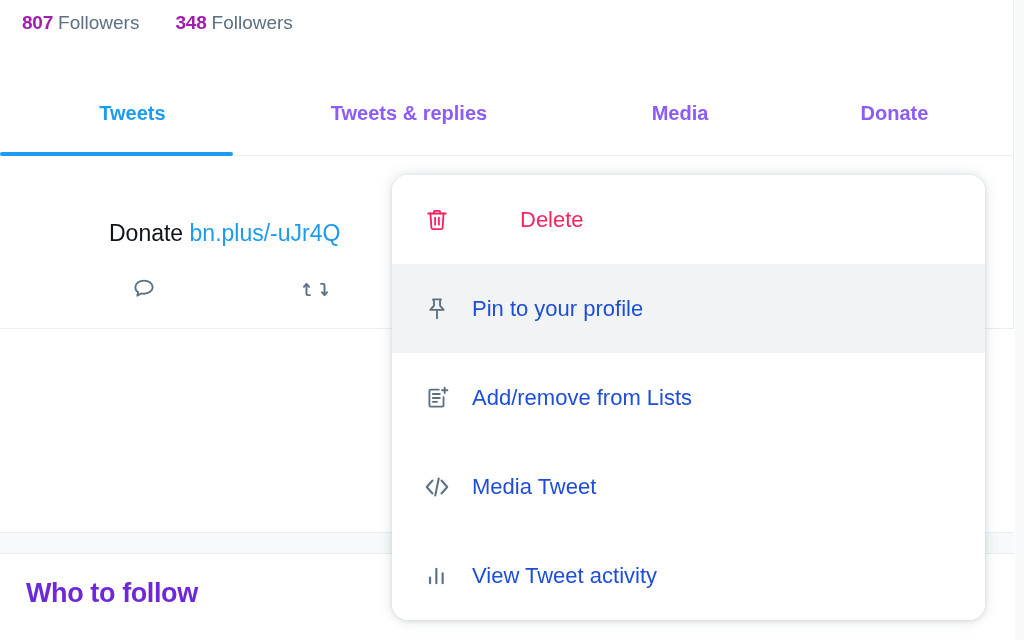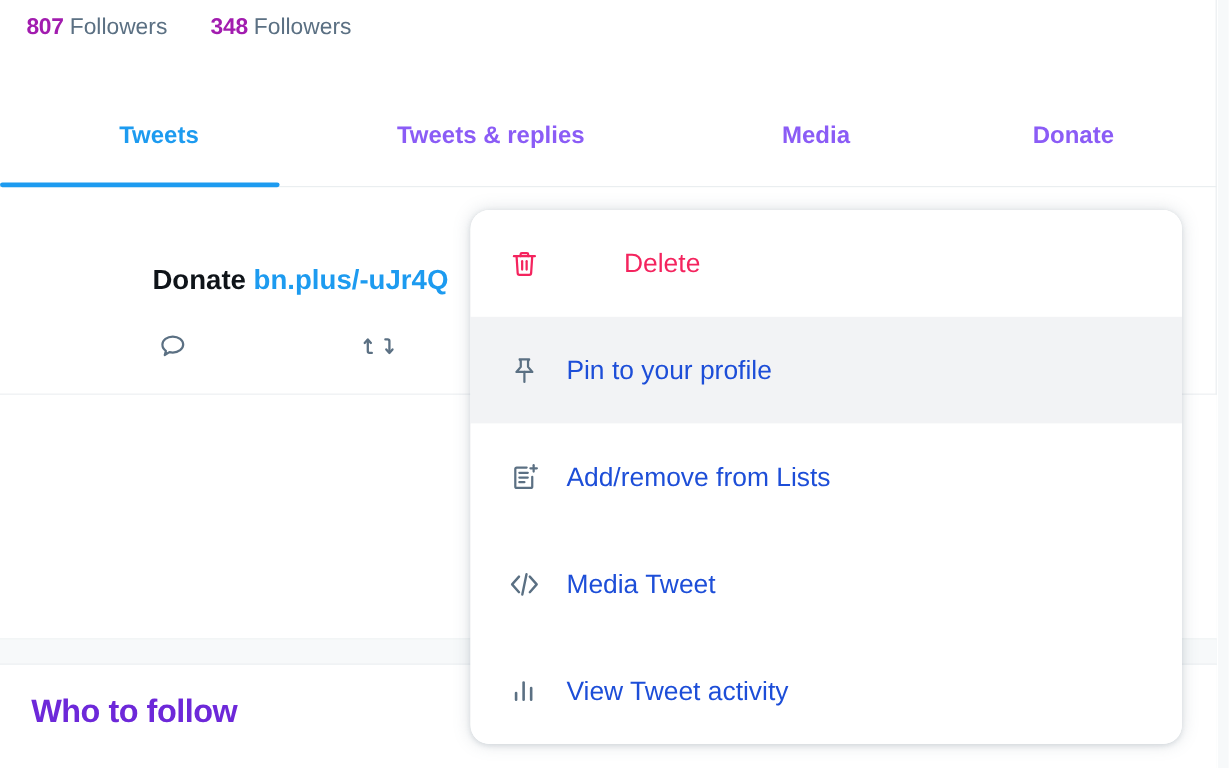--- a/index.html
+++ b/index.html
@@ -111,27 +111,26 @@
     position: absolute;
     left: 0;
     top: 157px;
     width: 1014px;
     height: 172px;
     border-bottom: 1px solid #eaeef0;
     box-sizing: border-box;
   }
   .tweet-text {
     position: absolute;
-    left: 127px;
+    left: 109px;
     top: 62px;
     font-size: 23px;
     line-height: 28px;
     color: #0f1419;
     white-space: nowrap;
-    font-weight: bold;
   }
   .tweet-text .link {
     color: #1d9bf0;
     cursor: pointer;
   }
   .tweet-actions {
     position: absolute;
     left: 127px;
     top: 118px;
     width: 400px;

